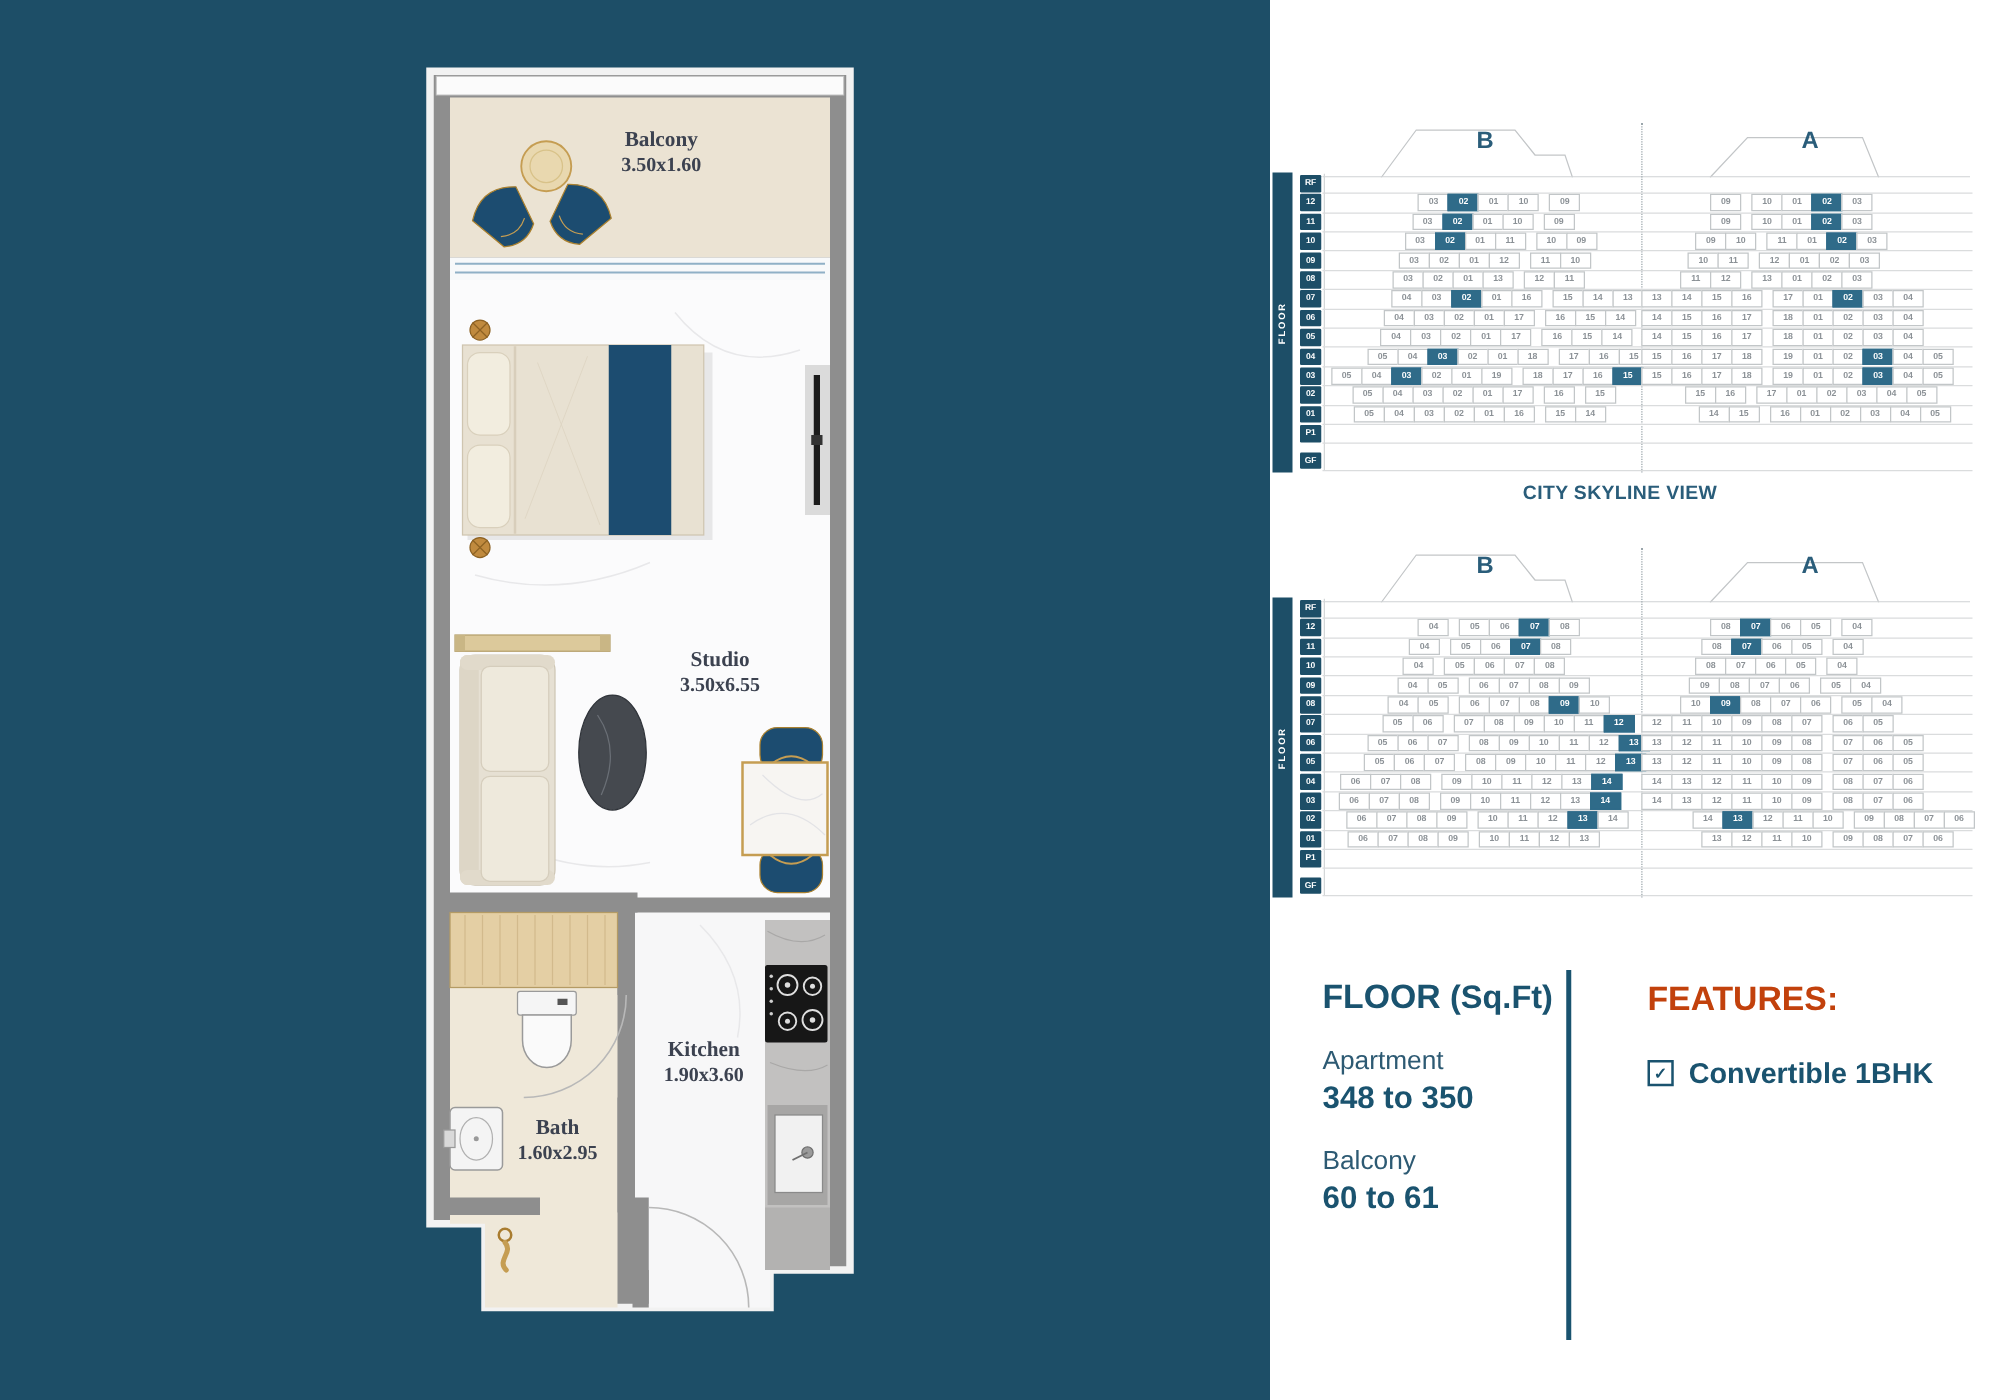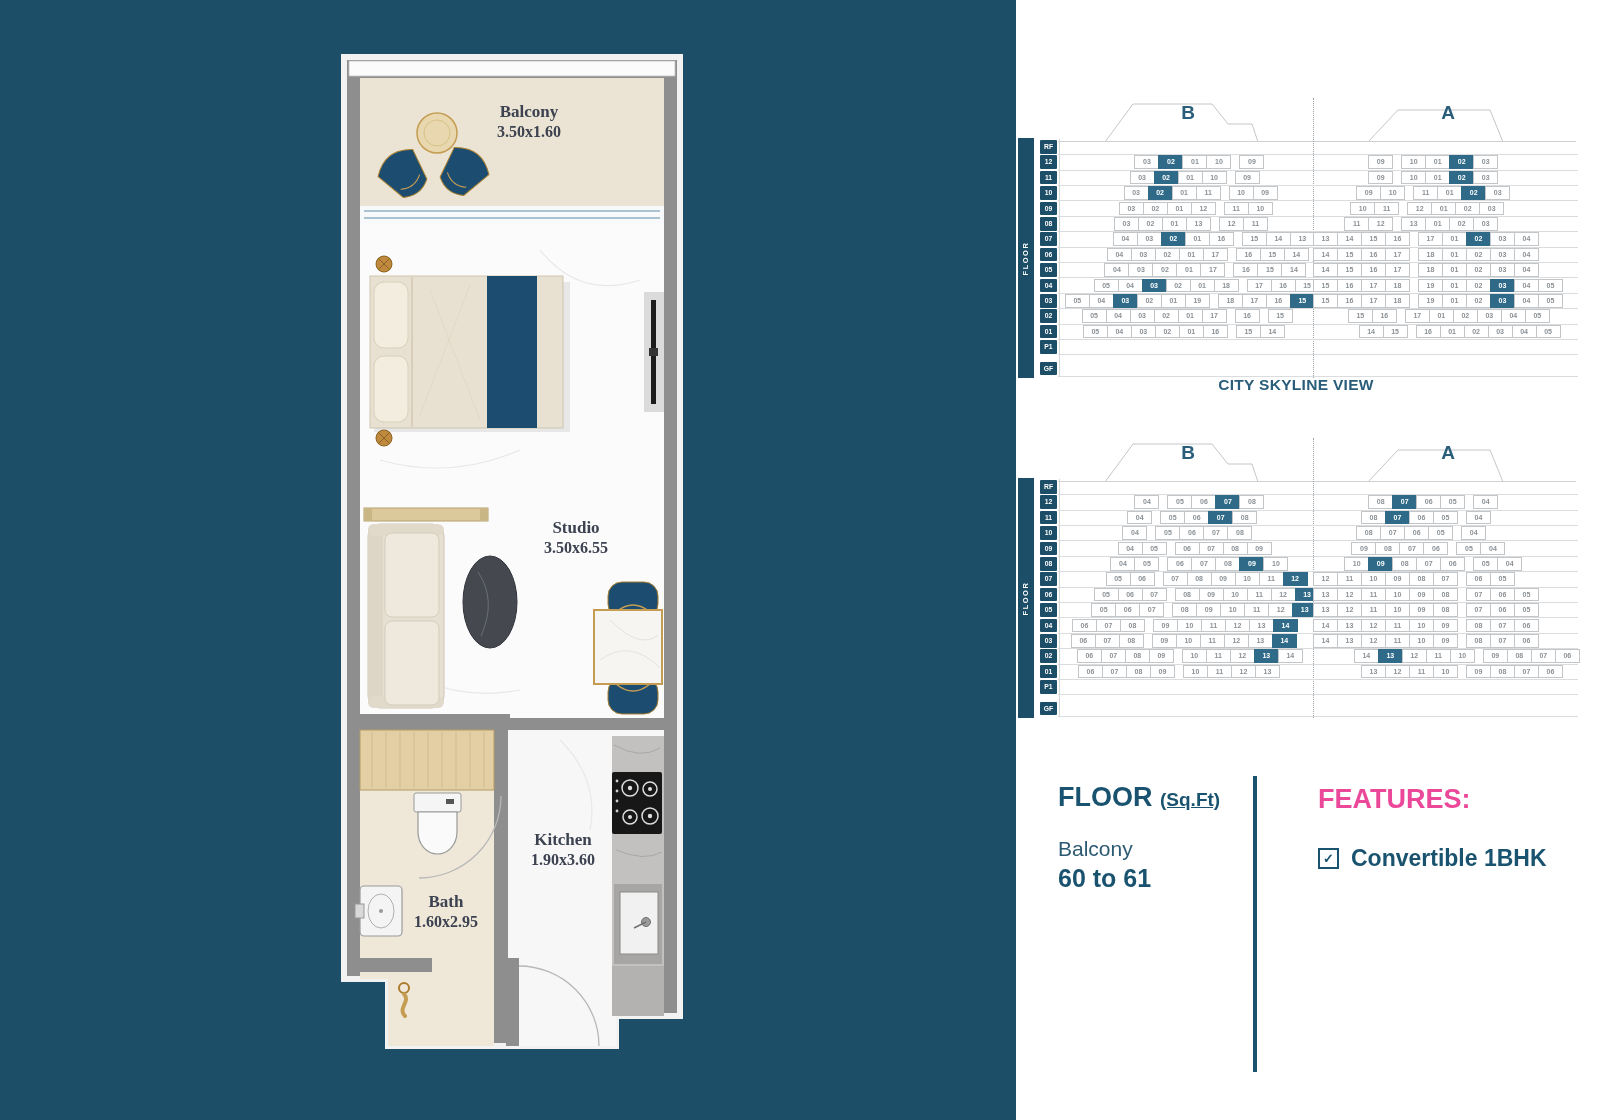--- a/index.html
+++ b/index.html
@@ -23,34 +23,34 @@
   .cellrow{position:absolute;height:13.5px;white-space:nowrap;display:flex;}
   .cell{display:inline-block;box-sizing:border-box;width:25px;height:13.5px;margin-right:-1px;
         border:1px solid #c2c6c8;background:#fff;color:#8b9196;font-size:7px;font-weight:600;
         text-align:center;line-height:11.5px;}
   .cell.hl{background:#2f6b89;border-color:#2f6b89;color:#fff;font-weight:bold;}
   .spacer{display:inline-block;width:9px;height:13.5px;}
   .divline{position:absolute;top:-42px;height:280px;border-left:1.5px dotted #9aa5ab;}
   .roofsvg{position:absolute;left:0;top:-44px;}
   .tower-label{position:absolute;top:-38px;width:56px;text-align:center;font-size:19px;
                font-weight:bold;color:#2a5d7a;}
-  .caption{position:absolute;top:236px;left:20px;width:520px;text-align:center;font-size:15.5px;
+  .caption{position:absolute;top:246px;left:20px;width:520px;text-align:center;font-size:15.5px;
            font-weight:bold;letter-spacing:0.3px;color:#2a5d7a;}
 
   
   #area-block{position:absolute;left:1058px;top:782px;}
   #area-heading{font-size:27px;font-weight:bold;color:#1a536f;}
-  #area-heading .unit{font-size:19px;text-decoration:underline;}
+  #area-heading .unit{font-size:26px;}
   .area-item{margin-top:24px;}
   .area-item:first-of-type{margin-top:30px;}
   .area-label{font-size:21px;color:#2d5a73;}
   .area-value{font-size:25px;font-weight:bold;color:#1a536f;margin-top:3px;}
   #info-divider{position:absolute;left:1253px;top:776px;width:4px;height:296px;background:#1a536f;}
   #features-block{position:absolute;left:1318px;top:784px;}
-  #features-heading{font-size:27px;font-weight:bold;color:#ec4899;}
+  #features-heading{font-size:27px;font-weight:bold;color:#c2410c;}
   .feature-item{margin-top:30px;display:flex;align-items:center;}
   .checkbox{width:17px;height:17px;border:2.2px solid #1a536f;display:flex;align-items:center;
             justify-content:center;font-size:13px;font-weight:bold;color:#1a536f;}
   .feature-label{margin-left:12px;font-size:23px;font-weight:bold;color:#1a536f;}
 
   
   .room-name{font-family:"Liberation Serif", serif;font-weight:bold;font-size:17px;fill:#3c4250;}
   .room-dims{font-family:"Liberation Serif", serif;font-weight:bold;font-size:16px;fill:#3c4250;}
 </style>
 </head>
@@ -838,20 +838,24 @@
         <div class="chip" style="top: 221.6px;">GF</div>
       </div>
     </div>
 
   <div id="area-block">
     <div id="area-heading">
       <span>FLOOR</span>
       <span class="unit">(Sq.Ft)</span>
     </div>
     <div class="area-item">
+      <div class="area-label">Apartment</div>
+      <div class="area-value">348 to 350</div>
+    </div>
+    <div class="area-item">
       <div class="area-label">Balcony</div>
       <div class="area-value">60 to 61</div>
     </div>
   </div>
 
   <div id="info-divider"></div>
 
   <div id="features-block">
     <div id="features-heading">FEATURES:</div>
     <div class="feature-item">

